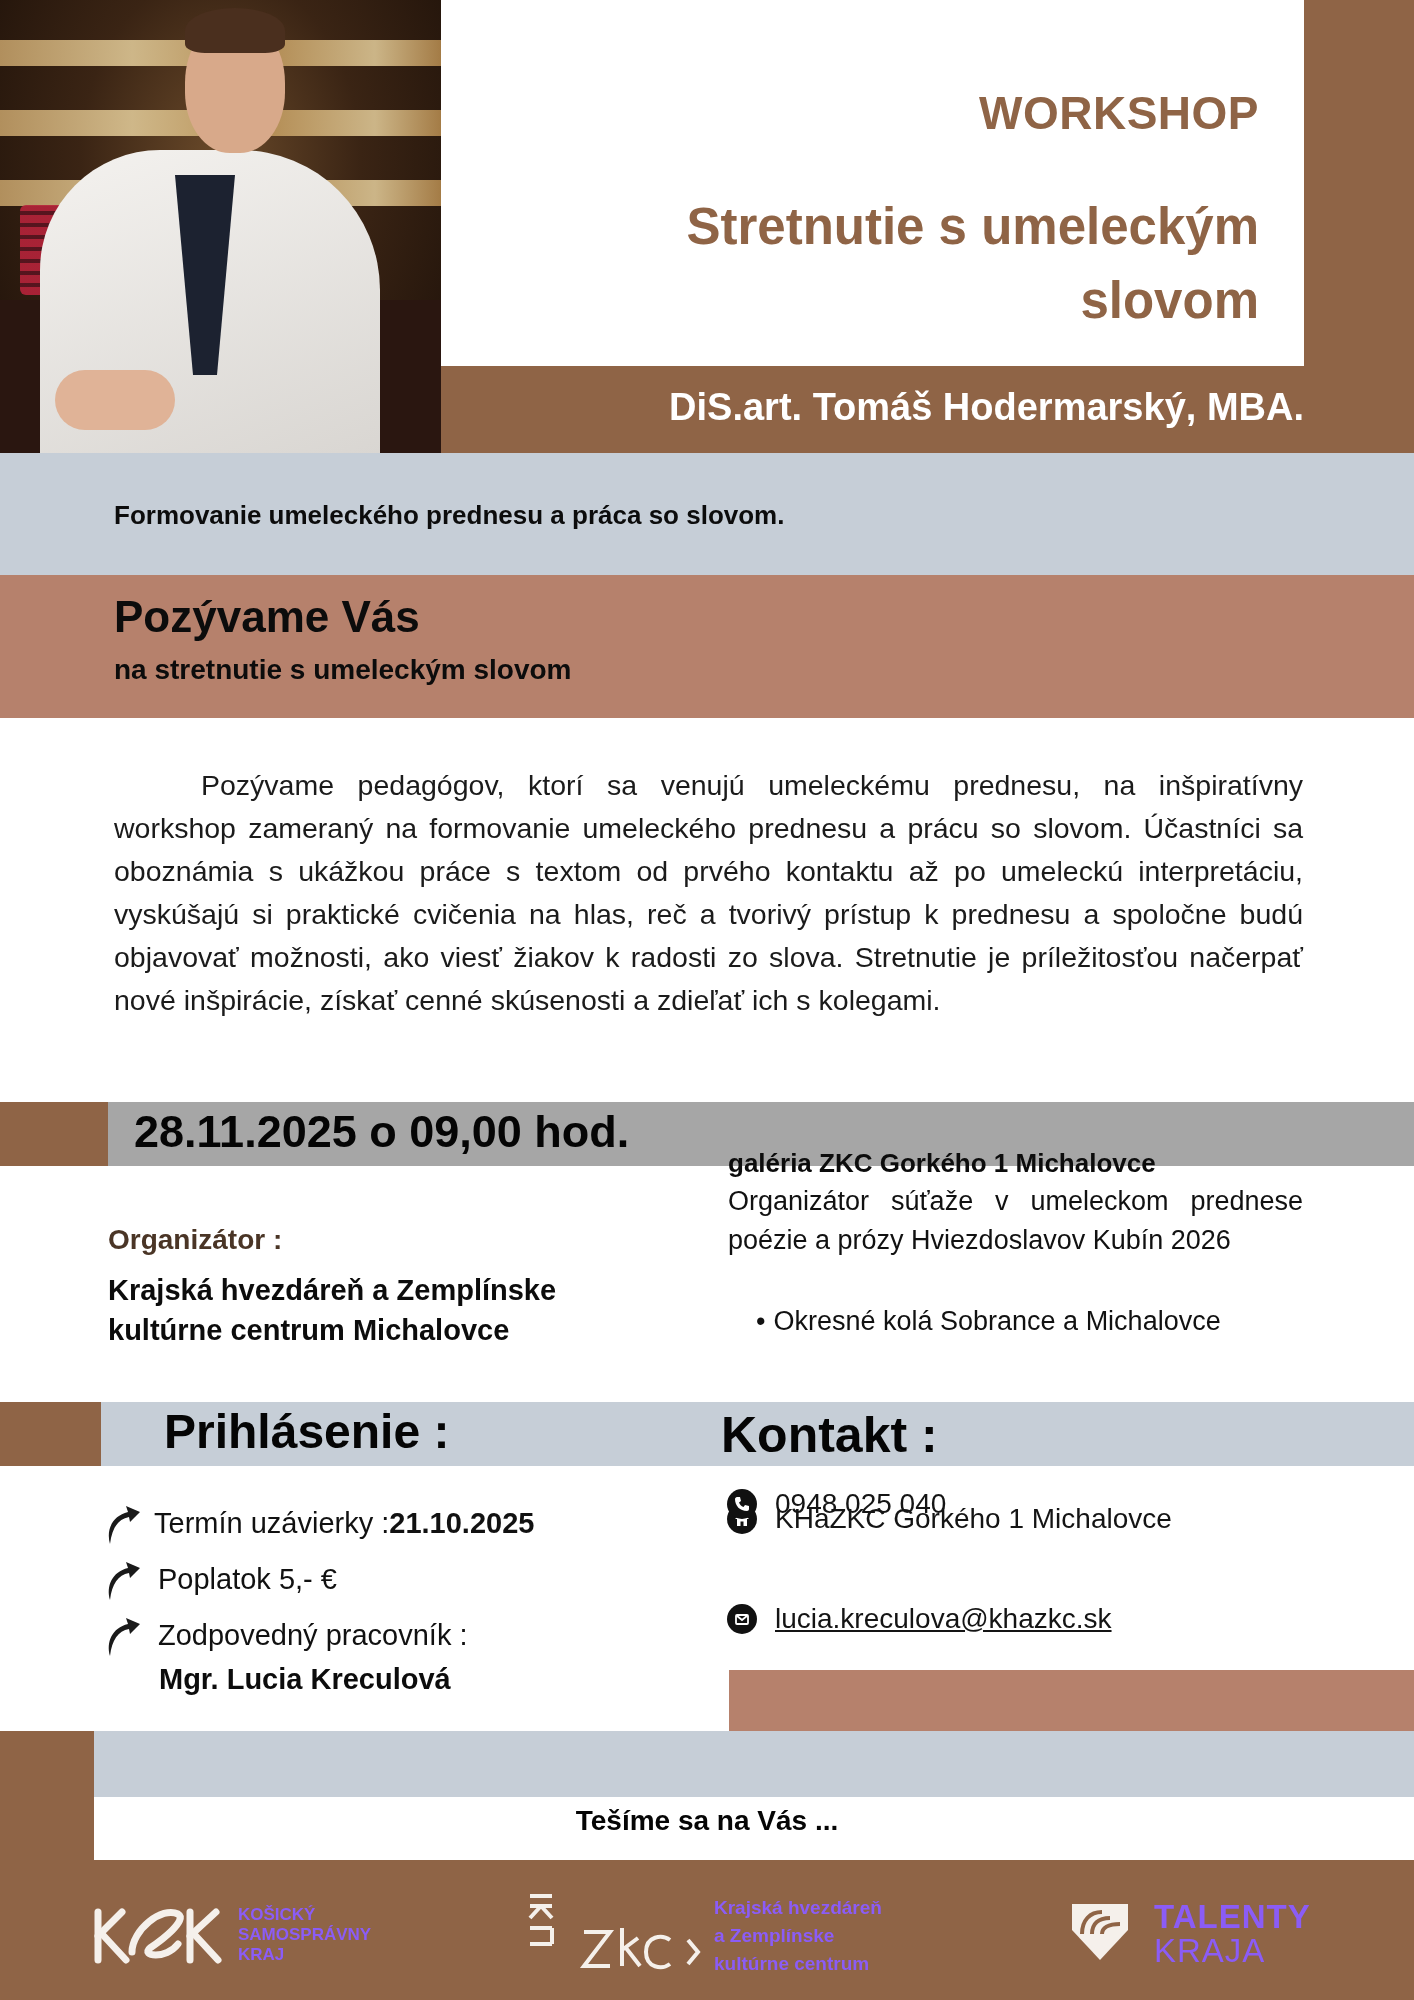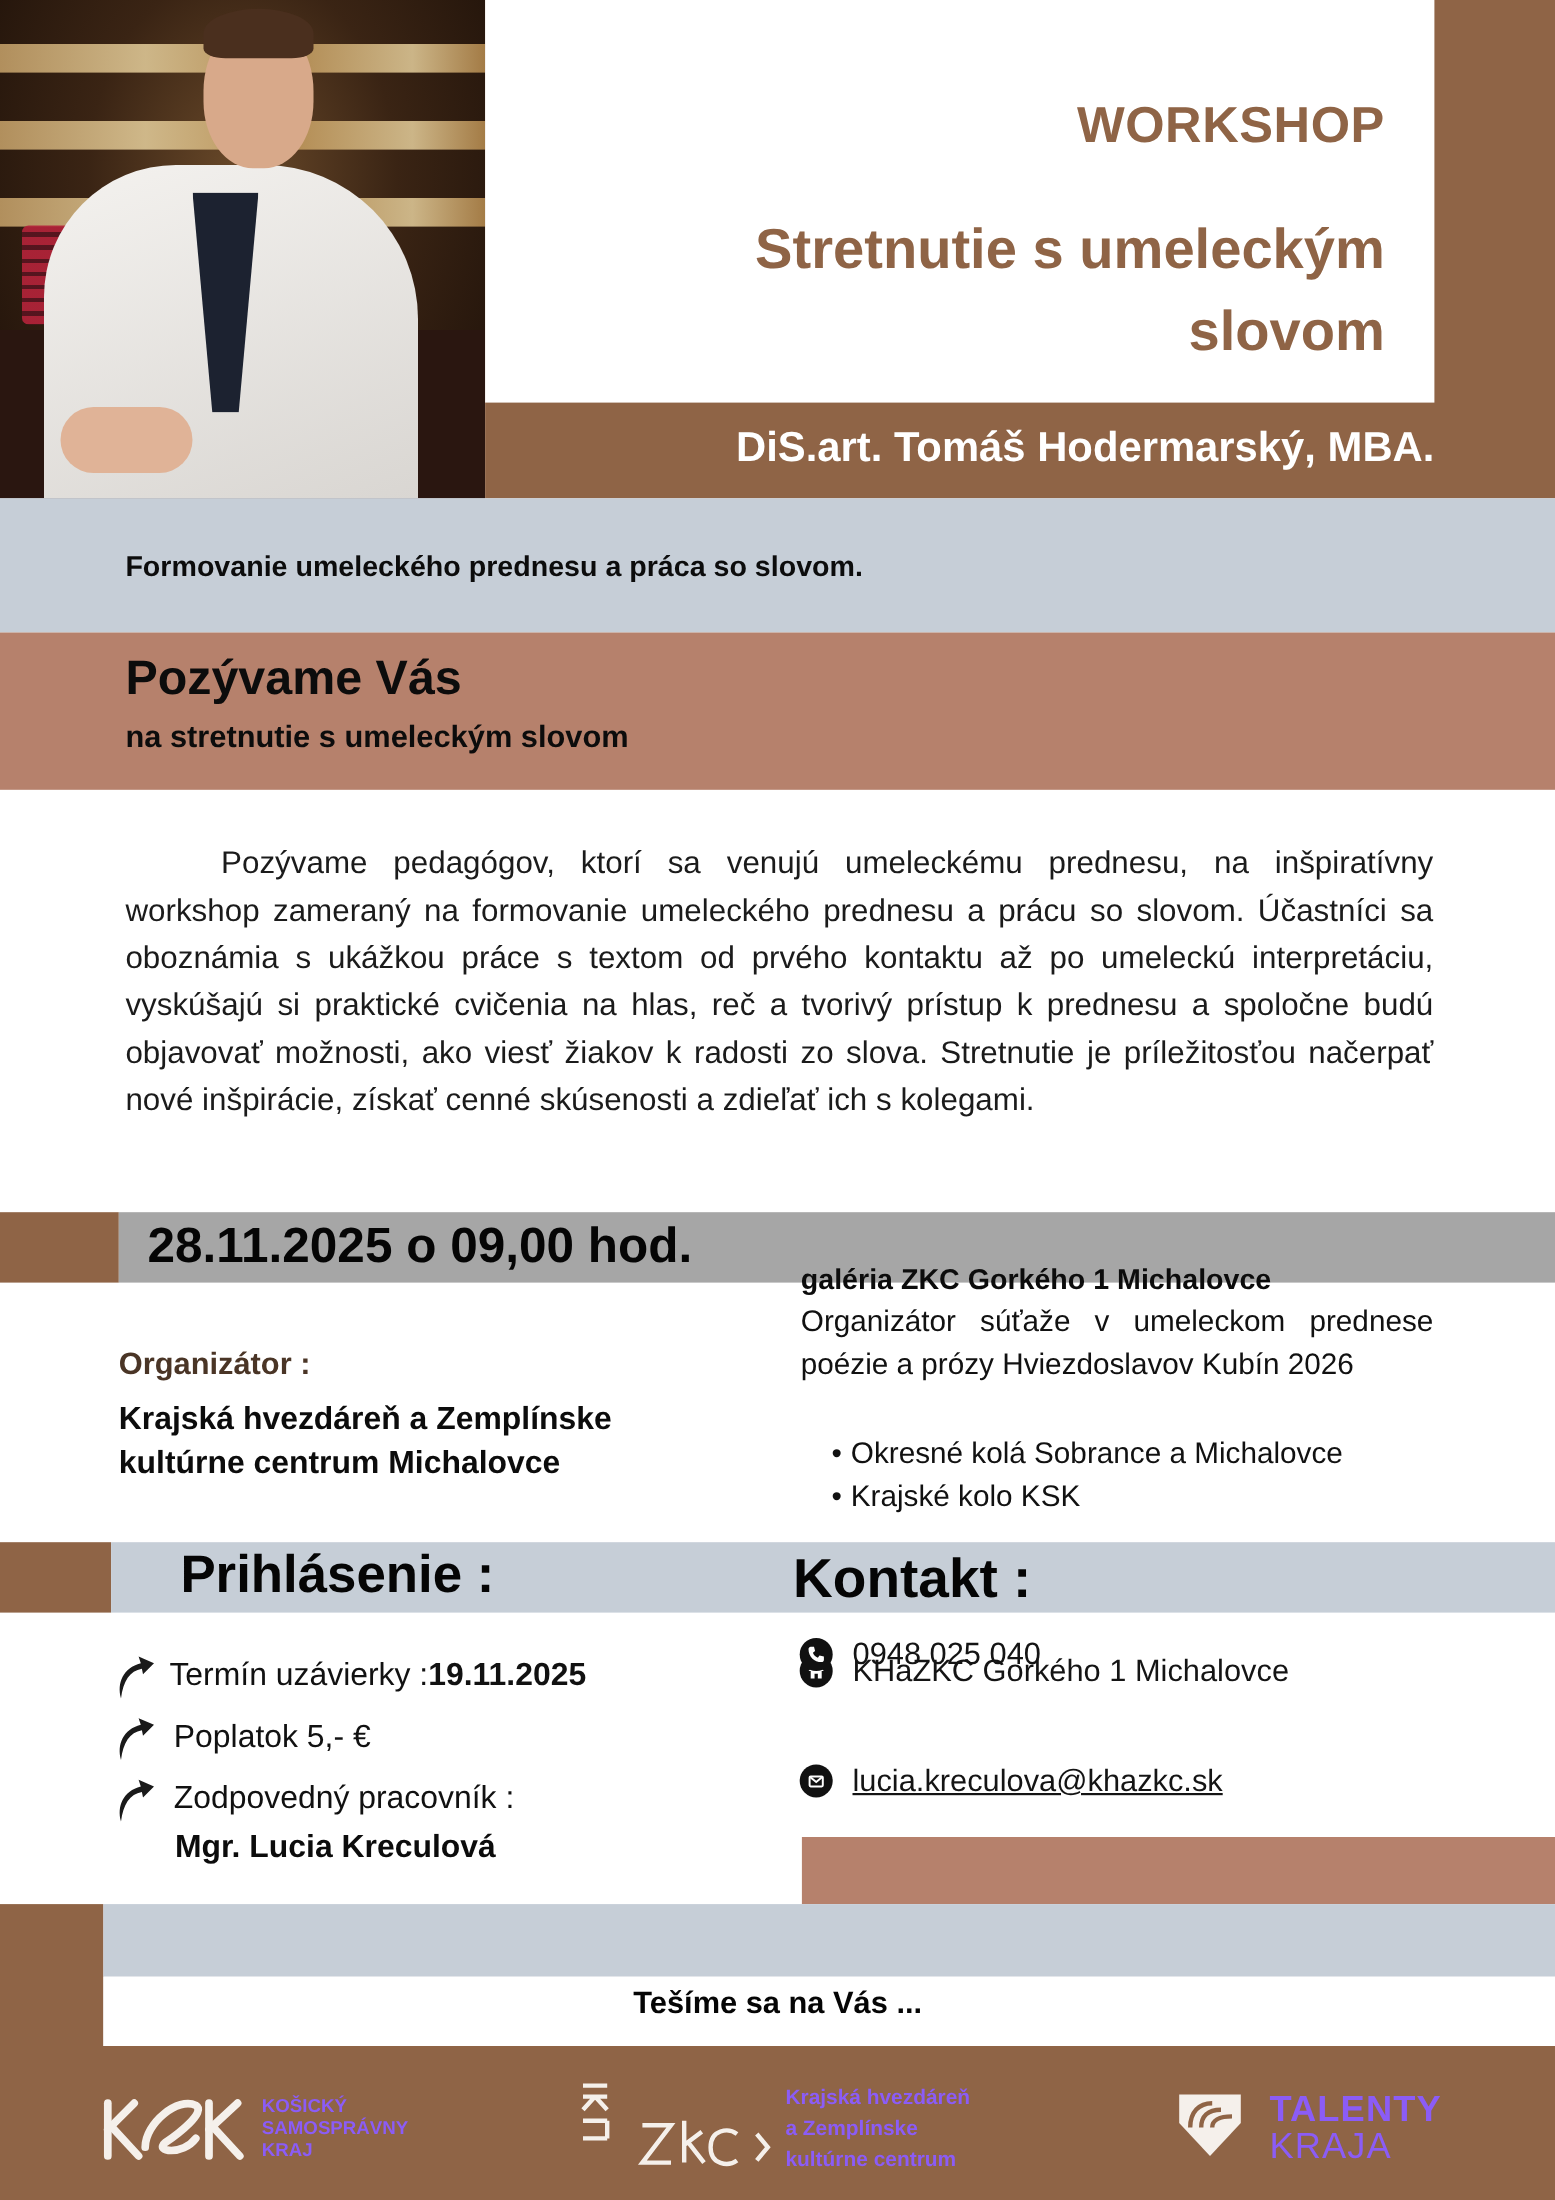--- a/index.html
+++ b/index.html
@@ -132,34 +132,33 @@
 <div id="date-accent" class="abs"></div>
 <div id="date-bar" class="abs"></div>
 <div id="date-text" class="abs">28.11.2025 o 09,00 hod.</div>
 <div id="venue-text" class="abs">galéria ZKC Gorkého 1 Michalovce</div>
 
 <div id="org-label" class="abs">Organizátor :</div>
 <div id="org-name" class="abs">Krajská hvezdáreň a Zemplínske kultúrne centrum Michalovce</div>
 <div id="competition" class="abs">Organizátor súťaže v umeleckom prednese poézie a prózy Hviezdoslavov Kubín 2026</div>
 <ul id="competition-list" class="abs">
   <li>Okresné kolá Sobrance a Michalovce</li>
-  <li>Krajské kolo KSK</li>
 </ul>
 
 <div id="reg-accent" class="abs"></div>
 <div id="reg-bar" class="abs"></div>
 <div id="reg-title" class="abs">Prihlásenie :</div>
 <div id="contact-title" class="abs">Kontakt :</div>
 
 <div id="reg-deadline" class="reg-item">
   <svg class="arrow-icon" viewBox="0 0 40 46">
     <path d="M6 44 C2 30 8 16 24 12 L22 6 L36 12 L26 22 L25 17 C14 19 8 28 6 44 Z" fill="#1a1a1a"></path>
   </svg>
   <span>Termín uzávierky : </span>
-  <span class="bold">19.11.2025</span>
+  <span class="bold">21.10.2025</span>
 </div>
 <div id="reg-fee" class="reg-item">
   <svg class="arrow-icon" viewBox="0 0 40 46">
     <path d="M6 44 C2 30 8 16 24 12 L22 6 L36 12 L26 22 L25 17 C14 19 8 28 6 44 Z" fill="#1a1a1a"></path>
   </svg>
   <span style="margin-left:4px">Poplatok 5,- €</span>
 </div>
 <div id="reg-person" class="reg-item">
   <svg class="arrow-icon" viewBox="0 0 40 46">
     <path d="M6 44 C2 30 8 16 24 12 L22 6 L36 12 L26 22 L25 17 C14 19 8 28 6 44 Z" fill="#1a1a1a"></path>

